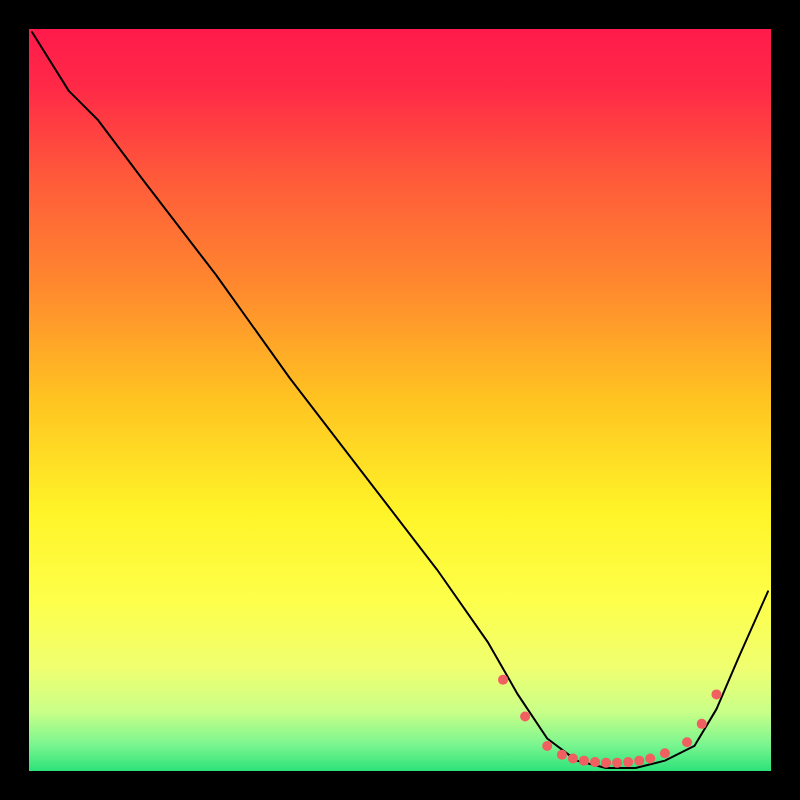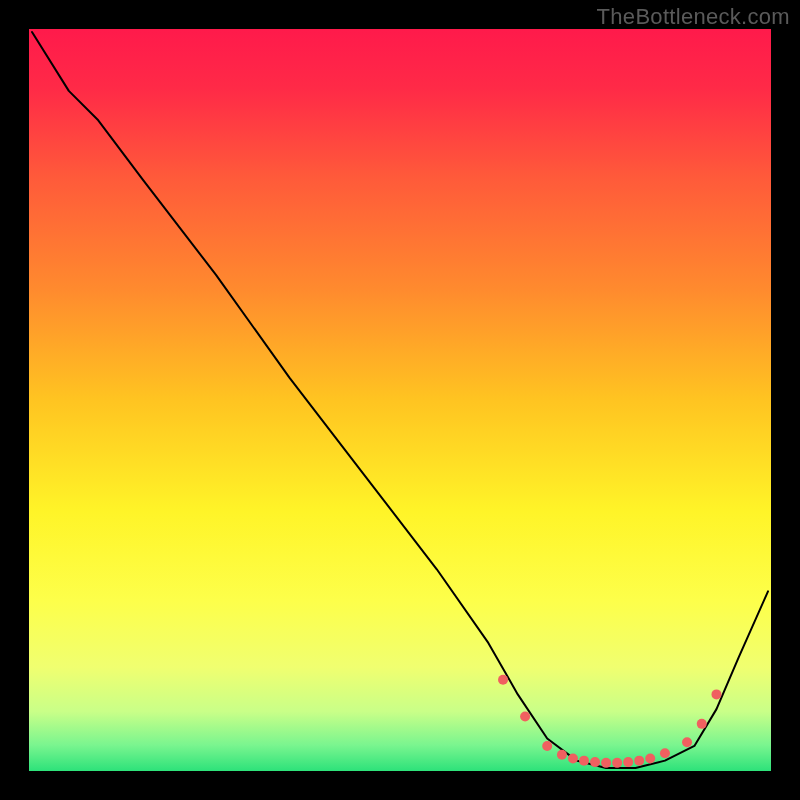--- a/index.html
+++ b/index.html
@@ -36,21 +36,20 @@
   svg {
     display: block;
     width: 742px;
     height: 742px;
   }
 </style>
 </head>
 <body>
 
 <div class="outer">
-  <div class="watermark">TheBottleneck.com</div>
   <div class="plot-wrap">
     <svg id="chart-svg" viewBox="0 0 742 742">
         <defs>
           <linearGradient id="bg-grad" x1="0" y1="0" x2="0" y2="1">
             <stop offset="0%" stop-color="#ff1a4b"></stop>
             <stop offset="8%" stop-color="#ff2a47"></stop>
             <stop offset="20%" stop-color="#ff5a3a"></stop>
             <stop offset="35%" stop-color="#ff8a2e"></stop>
             <stop offset="50%" stop-color="#ffc421"></stop>
             <stop offset="65%" stop-color="#fff428"></stop>

